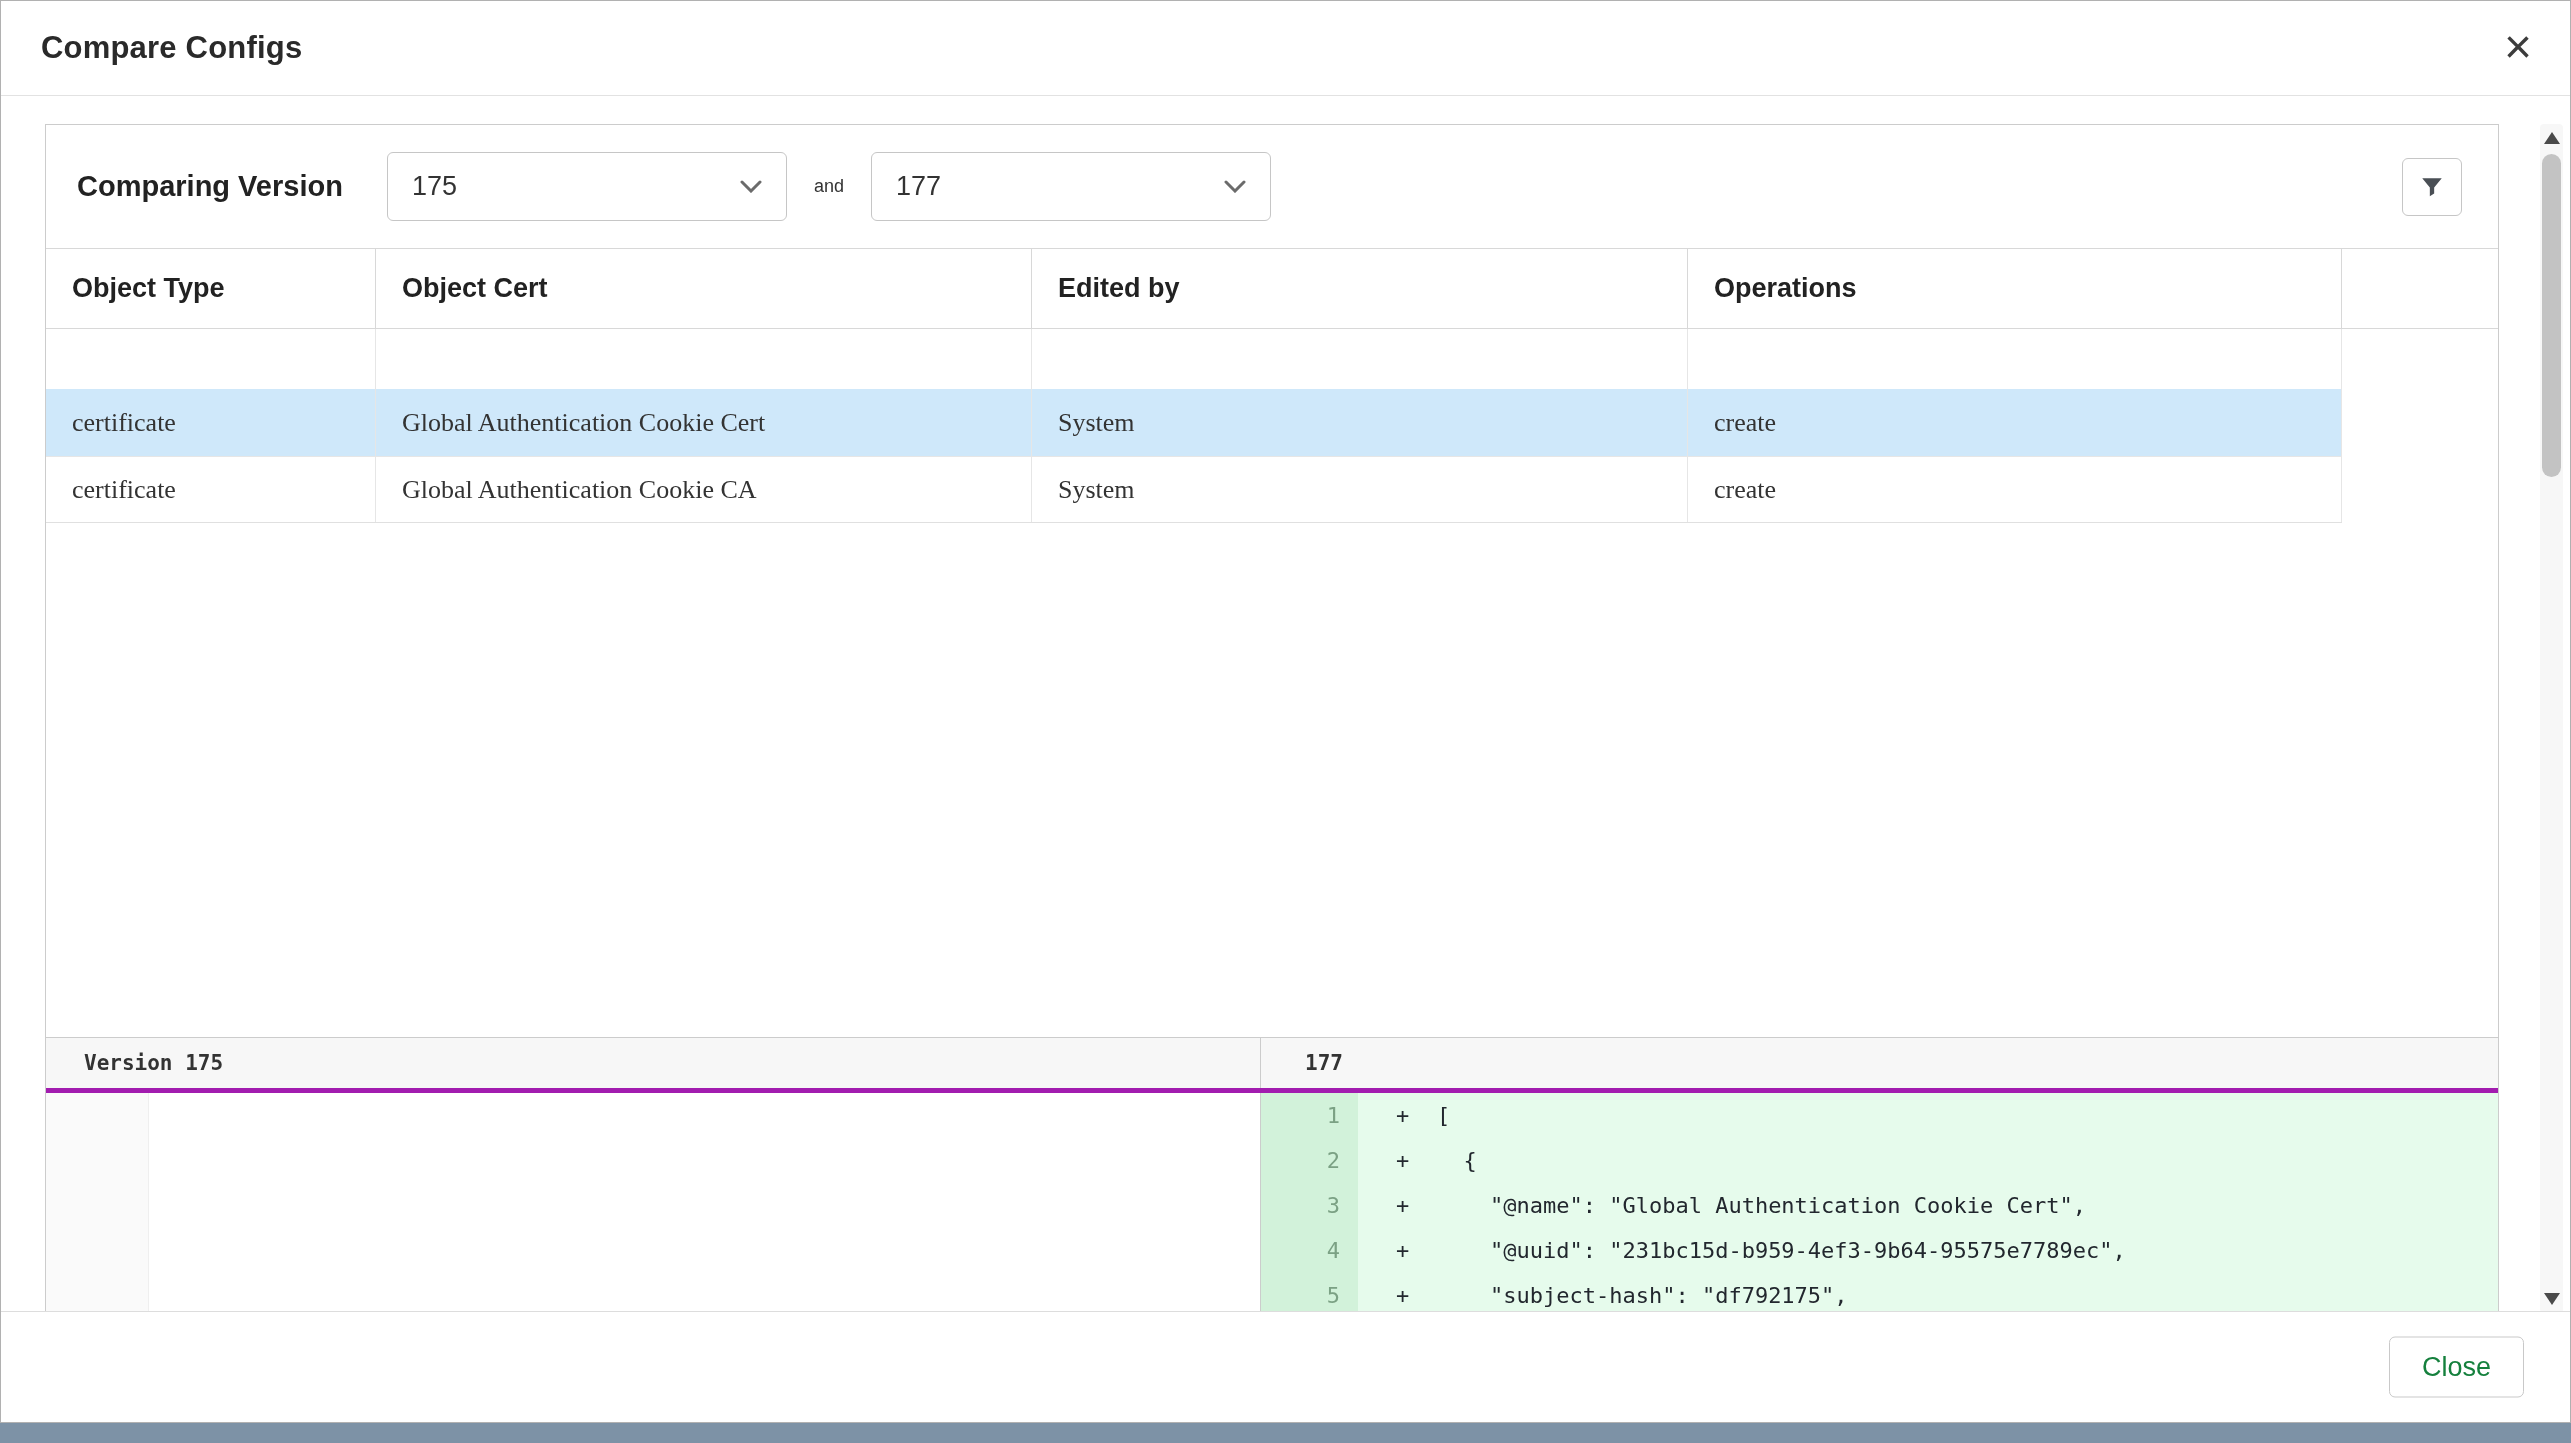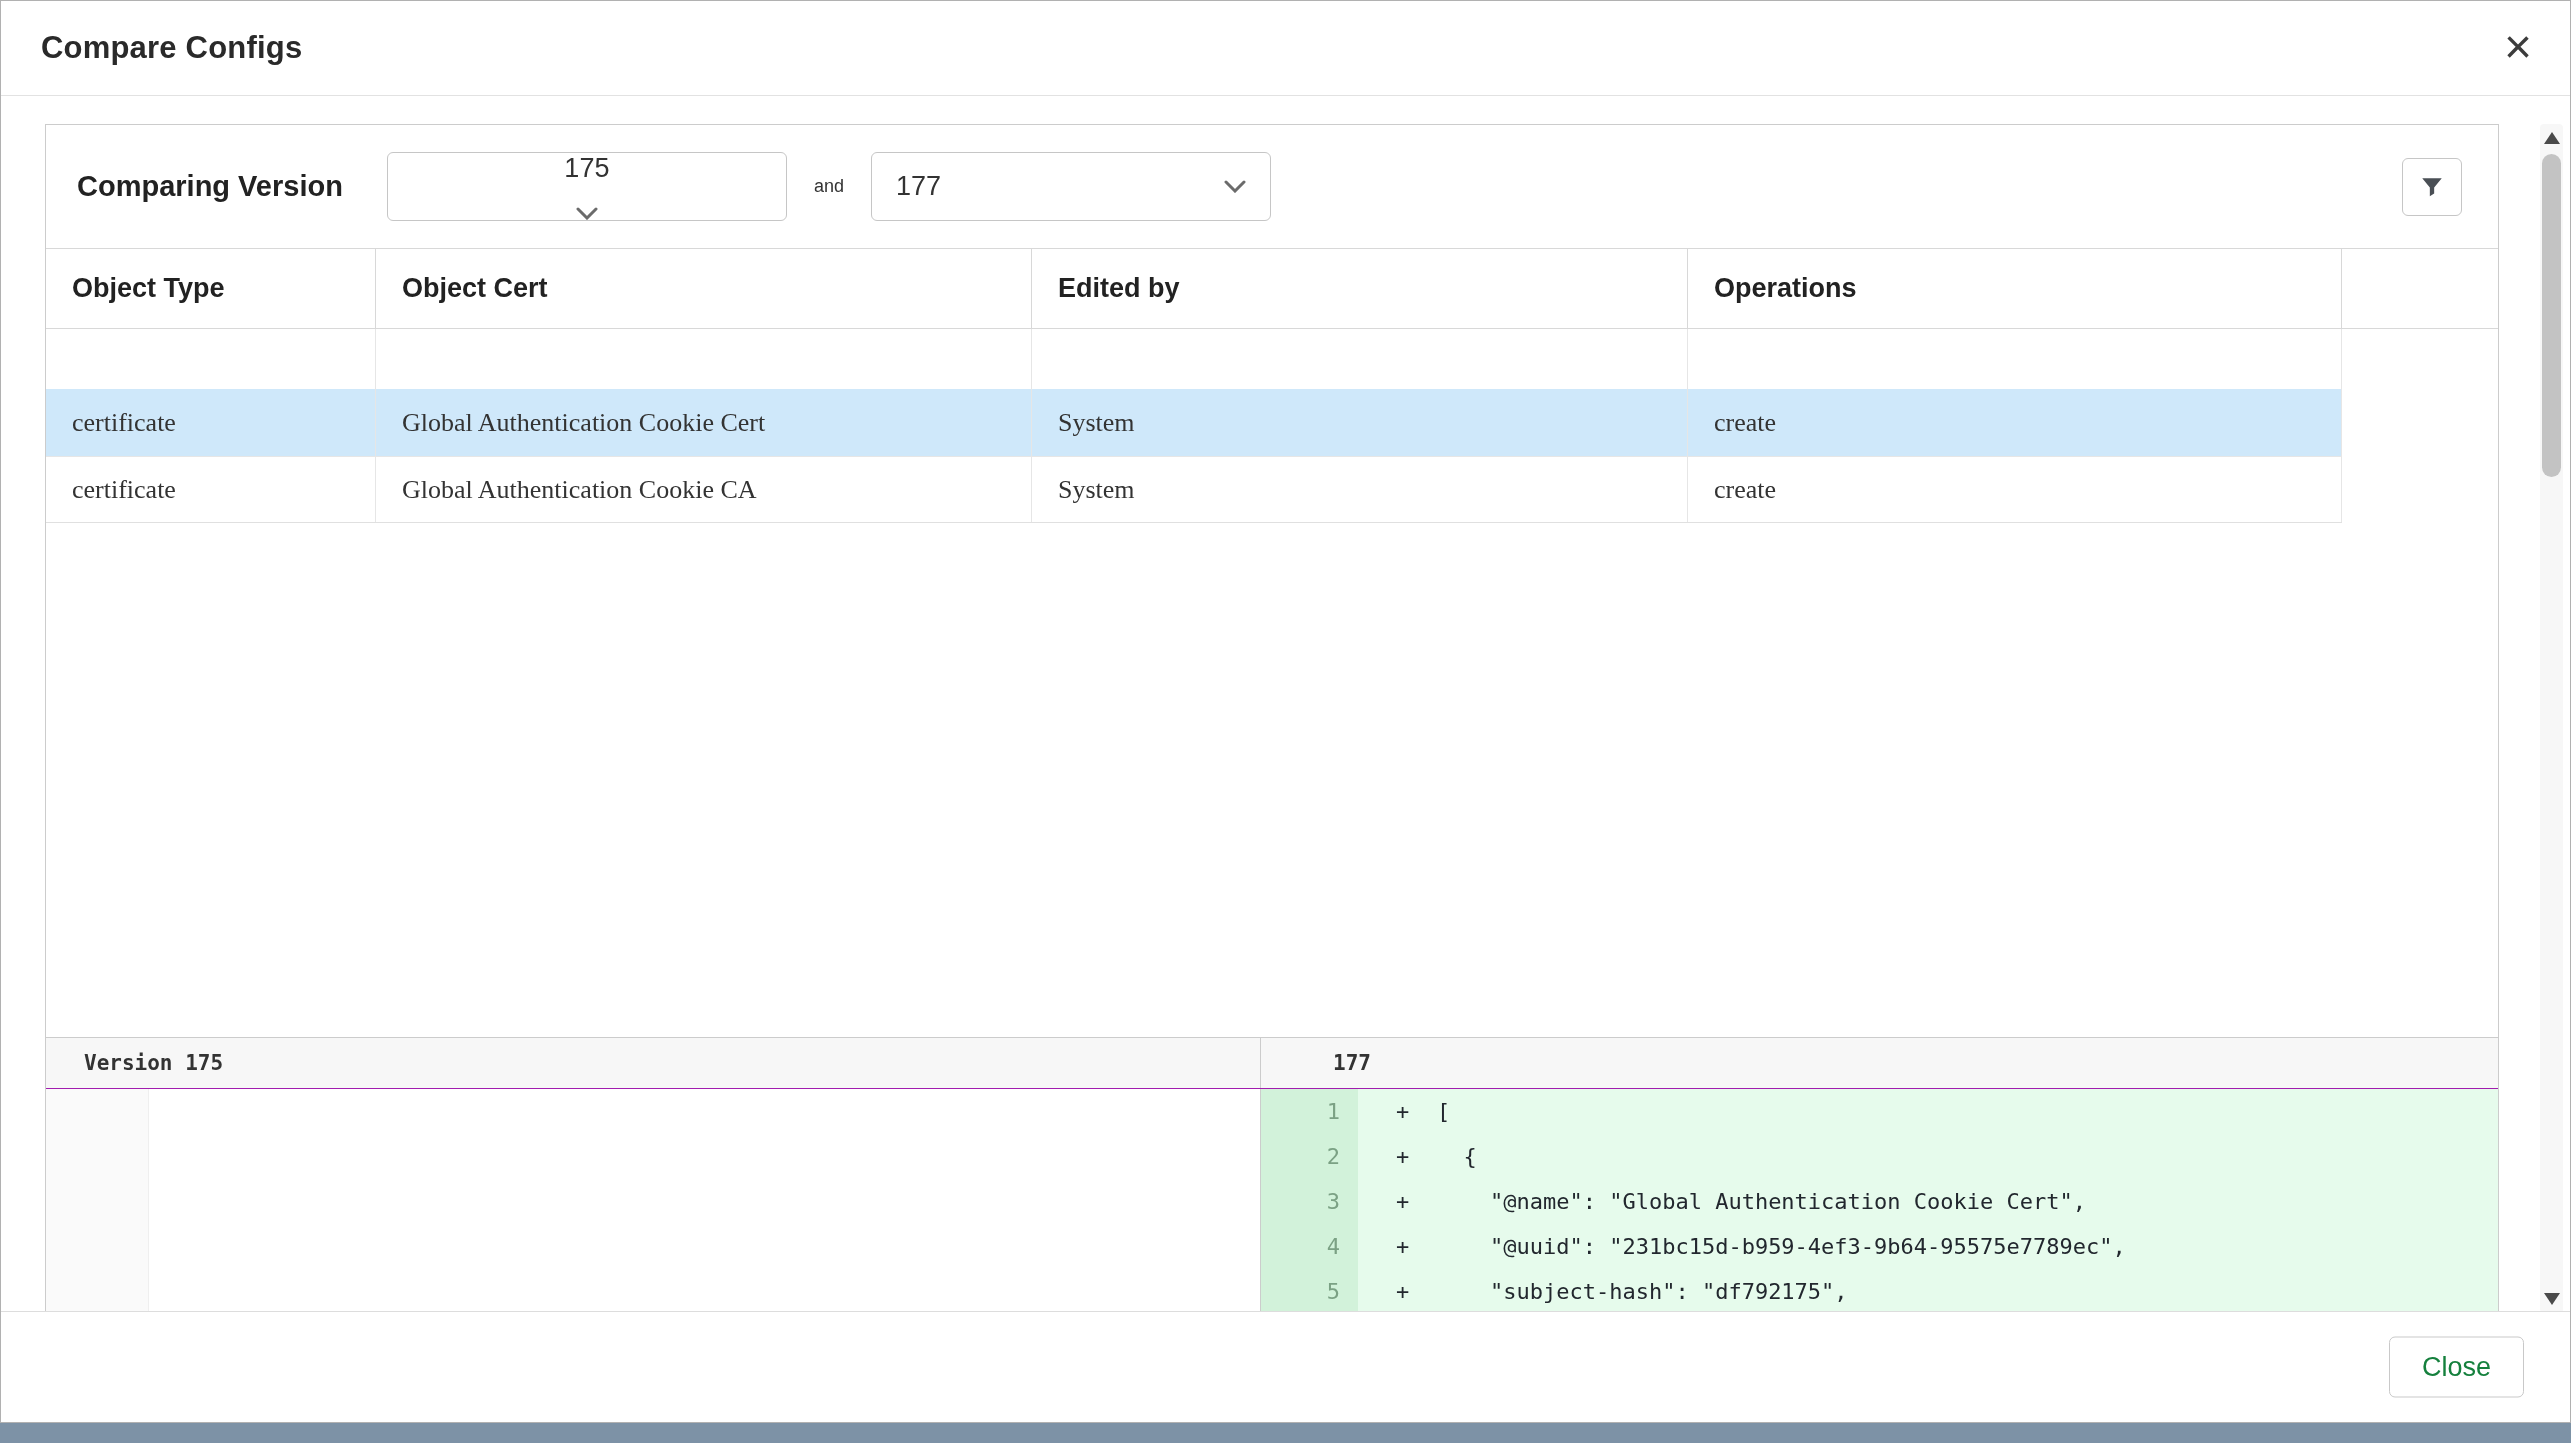--- a/index.html
+++ b/index.html
@@ -39,21 +39,21 @@
   }
   
   .compare-bar { position:relative; height:123px; display:flex; align-items:center; padding-left:31px; }
   .bar-label { font-size:29px; font-weight:700; color:#222; }
   .select {
     width:400px; height:69px; box-sizing:border-box;
     border:1px solid #c6c6c6; border-radius:6px; background:#fff;
     display:flex; align-items:center; justify-content:space-between;
     padding:0 24px; font-size:27px; color:#333; cursor:pointer;
   }
-  .select.first { margin-left:44px;flex-direction:column; }
+  .select.first { margin-left:44px; }
   .and { margin:0 27px; font-size:18px; color:#333; }
   .filter-btn {
     position:absolute; right:36px; top:50%; transform:translateY(-50%);
     width:60px; height:58px; border:1px solid #c6c6c6; border-radius:6px;
     background:#fff; display:flex; align-items:center; justify-content:center; cursor:pointer;
   }
   
   .thead { display:flex; height:79px; border-top:1px solid #d8d8d8; border-bottom:1px solid #d8d8d8; }
   .th {
     display:flex; align-items:center; padding-left:26px; box-sizing:border-box;
@@ -65,21 +65,21 @@
   .td {
     display:flex; align-items:center; padding-left:26px; box-sizing:border-box;
     font-size:26px; color:#333; border-right:1px solid #e6e6e6; overflow:hidden;
   }
   .trow.gap { height:60px; }
   .trow.r { height:67px;font-family:Liberation Serif, serif; }
   .trow.selected { background:#cfe8fa; }
   .trow.r2 { border-top:1px solid #e6e6e6; border-bottom:1px solid #e0e0e0; }
   
   .diff { position:absolute; left:0; right:0; top:912px; }
-  .diff-head { display:flex; height:50px; background:#f7f7f7; border-top:1px solid #ccc; border-bottom:1px solid #a21caf;gap:28px; }
+  .diff-head { display:flex; height:50px; background:#f7f7f7; border-top:1px solid #ccc; border-bottom:5px solid #a21caf; }
   .mono { font-family:"DejaVu Sans Mono", monospace; }
   .dh-left {
     width:1215px; box-sizing:border-box; border-right:1px solid #ccc;
     display:flex; align-items:center; padding-left:38px;
     font-size:21px; font-weight:700; color:#333;
   }
   .dh-right { flex:1; display:flex; align-items:center; padding-left:44px; font-size:21px; font-weight:700; color:#333; }
   .diff-body { display:flex; height:223px; overflow:hidden; }
   .db-left { width:1215px; box-sizing:border-box; border-right:1px solid #ccc; background:#fff; display:flex; }
   .db-left .gutter { width:102px; background:#fafafa; border-right:1px solid #efefef; }

